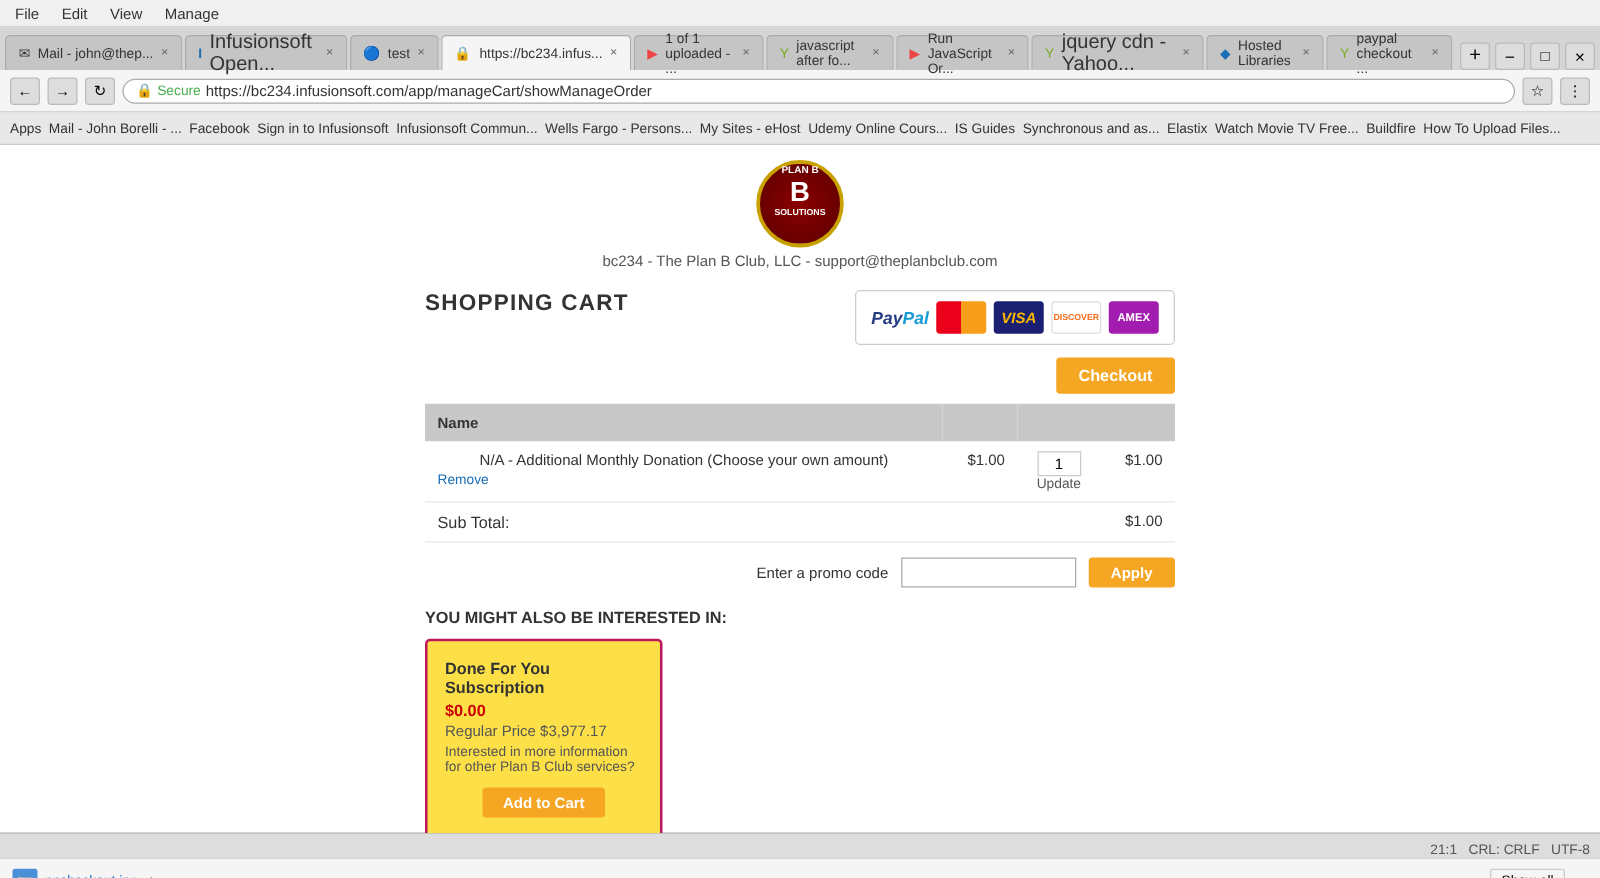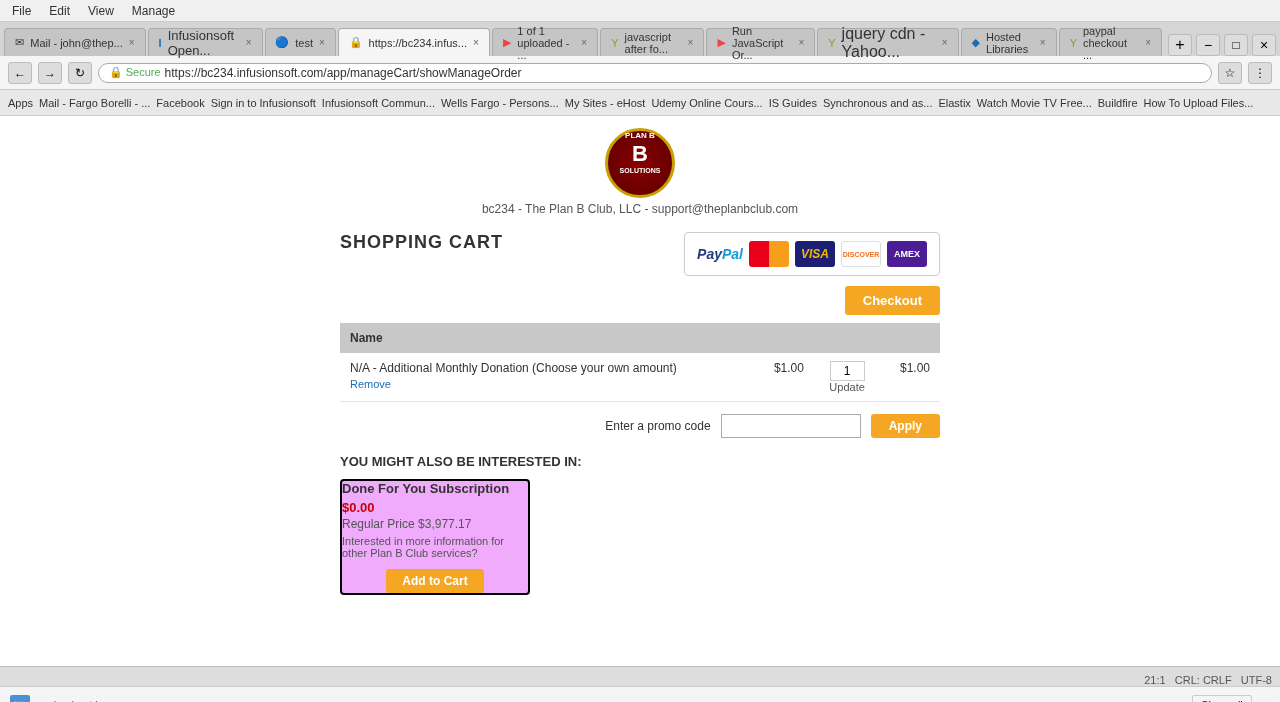--- a/index.html
+++ b/index.html
@@ -37,39 +37,39 @@
 
     .paypal-box { border: 1px solid #ccc; border-radius: 4px; padding: 8px 12px; display: inline-flex; gap: 6px; align-items: center; background: white; float: right; }
     .card-icon { width: 40px; height: 26px; border-radius: 3px; display: flex; align-items: center; justify-content: center; font-size: 8px; font-weight: bold; }
     .card-mastercard { background: linear-gradient(to right, #eb001b 40%, #f79e1b 60%); color: white; }
     .card-visa { background: #1a1f71; color: #f7b600; font-size: 11px; font-style: italic; }
     .card-discover { background: white; border: 1px solid #ddd; color: #f76d1b; font-size: 7px; }
     .card-amex { background: #007bc1; color: white; font-size: 8px; }
     .cart-table { width: 100%; border-collapse: collapse; margin-bottom: 10px; }
     .cart-table th { background: #c8c8c8; padding: 8px 10px; text-align: left; font-size: 12px; font-weight: bold; color: #333; }
     .cart-table td { padding: 8px 10px; border-bottom: 1px solid #e5e5e5; vertical-align: top; }
-    .item-name { font-size: 12px; color: #333; }
+    .item-name { font-size: 12px; color: #333; text-align: center; }
     .item-remove { color: #1a6eb5; font-size: 11px; cursor: pointer; display: block; margin-top: 3px; }
     .item-price { text-align: right; font-size: 12px; }
     .item-qty { text-align: center; }
     .qty-input { width: 35px; text-align: center; border: 1px solid #ccc; padding: 2px; font-size: 12px; }
     .update-link { display: block; font-size: 11px; color: #555; text-align: center; cursor: pointer; }
 
     .checkout-btn { background: #f5a623; color: white; border: none; padding: 7px 18px; font-size: 13px; font-weight: bold; border-radius: 3px; cursor: pointer; }
 
     .checkout-wrapper { text-align: right; margin-bottom: 8px; }
 
     .promo-row { display: flex; align-items: center; gap: 10px; margin: 12px 0; justify-content: flex-end; }
     .promo-label { font-size: 12px; color: #333; }
     .promo-input { border: 1px solid #aaa; padding: 4px 8px; font-size: 12px; width: 140px; }
     .apply-btn { background: #f5a623; color: white; border: none; padding: 5px 18px; font-size: 12px; font-weight: bold; border-radius: 3px; cursor: pointer; }
 
     .upsell-section { margin-top: 16px; }
     .upsell-title { font-size: 13px; font-weight: bold; color: #333; margin-bottom: 10px; }
-    .upsell-card { border: 2px solid #000000; background: #f0abfc; border-radius: 4px; max-width: 190px; display: inline-block; }
+    .upsell-card { border: 2px solid #be185d; background: #fde047; border-radius: 4px; padding: 14px; max-width: 190px; display: inline-block; }
     .upsell-product-name { font-size: 13px; font-weight: bold; color: #333; margin-bottom: 4px; }
     .upsell-price { color: #cc0000; font-size: 13px; font-weight: bold; }
     .upsell-regular-price { font-size: 12px; color: #555; margin: 2px 0; }
     .upsell-desc { font-size: 11px; color: #555; margin: 4px 0 10px; }
     .add-to-cart-btn { background: #f5a623; color: white; border: none; padding: 5px 16px; font-size: 12px; font-weight: bold; border-radius: 3px; cursor: pointer; display: block; margin: 0 auto; }
 
     
     .page-scroll { max-height: 550px; overflow-y: auto; background: white; }
 
     
@@ -98,21 +98,21 @@
 </div>
 
 <div class="tabs-bar">
   <div class="tab">
     <span style="font-size:11px;">✉</span>
     <span style="font-size:11px; max-width:100px; overflow:hidden; white-space:nowrap; text-overflow:ellipsis;">Mail - john@thep...</span>
     <span class="tab-close">×</span>
   </div>
   <div class="tab">
     <span style="font-size:11px; color:#1a6eb5; font-weight:bold;">I</span>
-    <span style="font-size:13px;">Infusionsoft Open...</span>
+    <span style="font-size:16px;">Infusionsoft Open...</span>
     <span class="tab-close">×</span>
   </div>
   <div class="tab">
     <span style="font-size:11px;">🔵</span>
     <span style="font-size:11px;">test</span>
     <span class="tab-close">×</span>
   </div>
   <div class="tab active">
     <span style="font-size:11px;">🔒</span>
     <span style="font-size:11px;">https://bc234.infus...</span>
@@ -163,21 +163,21 @@
   <div class="url-box">
     <span class="secure-badge">🔒 Secure</span>
     <span style="font-size:12px; color:#333;">https://bc234.infusionsoft.com/app/manageCart/showManageOrder</span>
   </div>
   <button class="nav-btn">☆</button>
   <button class="nav-btn">⋮</button>
 </div>
 
 <div class="bookmarks-bar">
   <span class="bookmark">Apps</span>
-  <span class="bookmark">Mail - Fargo Borelli - ...</span>
+  <span class="bookmark">Mail - John Borelli - ...</span>
   <span class="bookmark">Facebook</span>
   <span class="bookmark">Sign in to Infusionsoft</span>
   <span class="bookmark">Infusionsoft Commun...</span>
   <span class="bookmark">Wells Fargo - Persons...</span>
   <span class="bookmark">My Sites - eHost</span>
   <span class="bookmark">Udemy Online Cours...</span>
   <span class="bookmark">IS Guides</span>
   <span class="bookmark">Synchronous and as...</span>
   <span class="bookmark">Elastix</span>
   <span class="bookmark">Watch Movie TV Free...</span>
@@ -203,21 +203,21 @@
 
     <div class="content-area">
 
       <div style="display:flex; justify-content:space-between; align-items:flex-start; margin-bottom:10px;">
         <h2 class="shopping-cart-title">SHOPPING CART</h2>
         <div class="paypal-box">
           <span style="color:#253b80; font-size:14px; font-weight:bold; font-style:italic;">Pay<span style="color:#179bd7;">Pal</span></span>
           <div class="card-icon card-mastercard" style="background: linear-gradient(to right, #eb001b 50%, #f79e1b 50%); width:40px; height:26px; border-radius:3px;"></div>
           <div class="card-icon card-visa" style="background:#1a1f71; color:#f7b600; font-size:12px; font-style:italic; font-weight:900; width:40px; height:26px; border-radius:3px; display:flex; align-items:center; justify-content:center;">VISA</div>
           <div class="card-icon card-discover" style="background:white; border:1px solid #ddd; width:40px; height:26px; border-radius:3px; display:flex; align-items:center; justify-content:center; font-size:7px; color:#f76d1b; font-weight:bold;">DISCOVER</div>
-          <div class="card-icon card-amex" style="background:#4c1d95; color:white; width:40px; height:26px; border-radius:3px; display:flex; align-items:center; justify-content:center; font-size:9px; font-weight:bold;">AMEX</div>
+          <div class="card-icon card-amex" style="background:#a21caf; color:white; width:40px; height:26px; border-radius:3px; display:flex; align-items:center; justify-content:center; font-size:9px; font-weight:bold;">AMEX</div>
         </div>
       </div>
 
       <div class="checkout-wrapper">
         <button class="checkout-btn">Checkout</button>
       </div>
 
       <table class="cart-table">
         <thead>
           <tr>
@@ -233,20 +233,24 @@
               <div class="item-name">N/A - Additional Monthly Donation (Choose your own amount)</div>
               <a class="item-remove">Remove</a>
             </td>
             <td class="item-price">$1.00</td>
             <td class="item-qty">
               <input class="qty-input" type="text" value="1" style="">
               <span class="update-link">Update</span>
             </td>
             <td class="item-price">$1.00</td>
           </tr>
+          <tr>
+            <td class="subtotal-row" colspan="3">Sub Total:</td>
+            <td class="item-price subtotal-row">$1.00</td>
+          </tr>
         </tbody>
       </table>
 
       <div class="promo-row">
         <label class="promo-label">Enter a promo code</label>
         <input class="promo-input" type="text" style="">
         <button class="apply-btn">Apply</button>
       </div>
 
       <div class="upsell-section">

